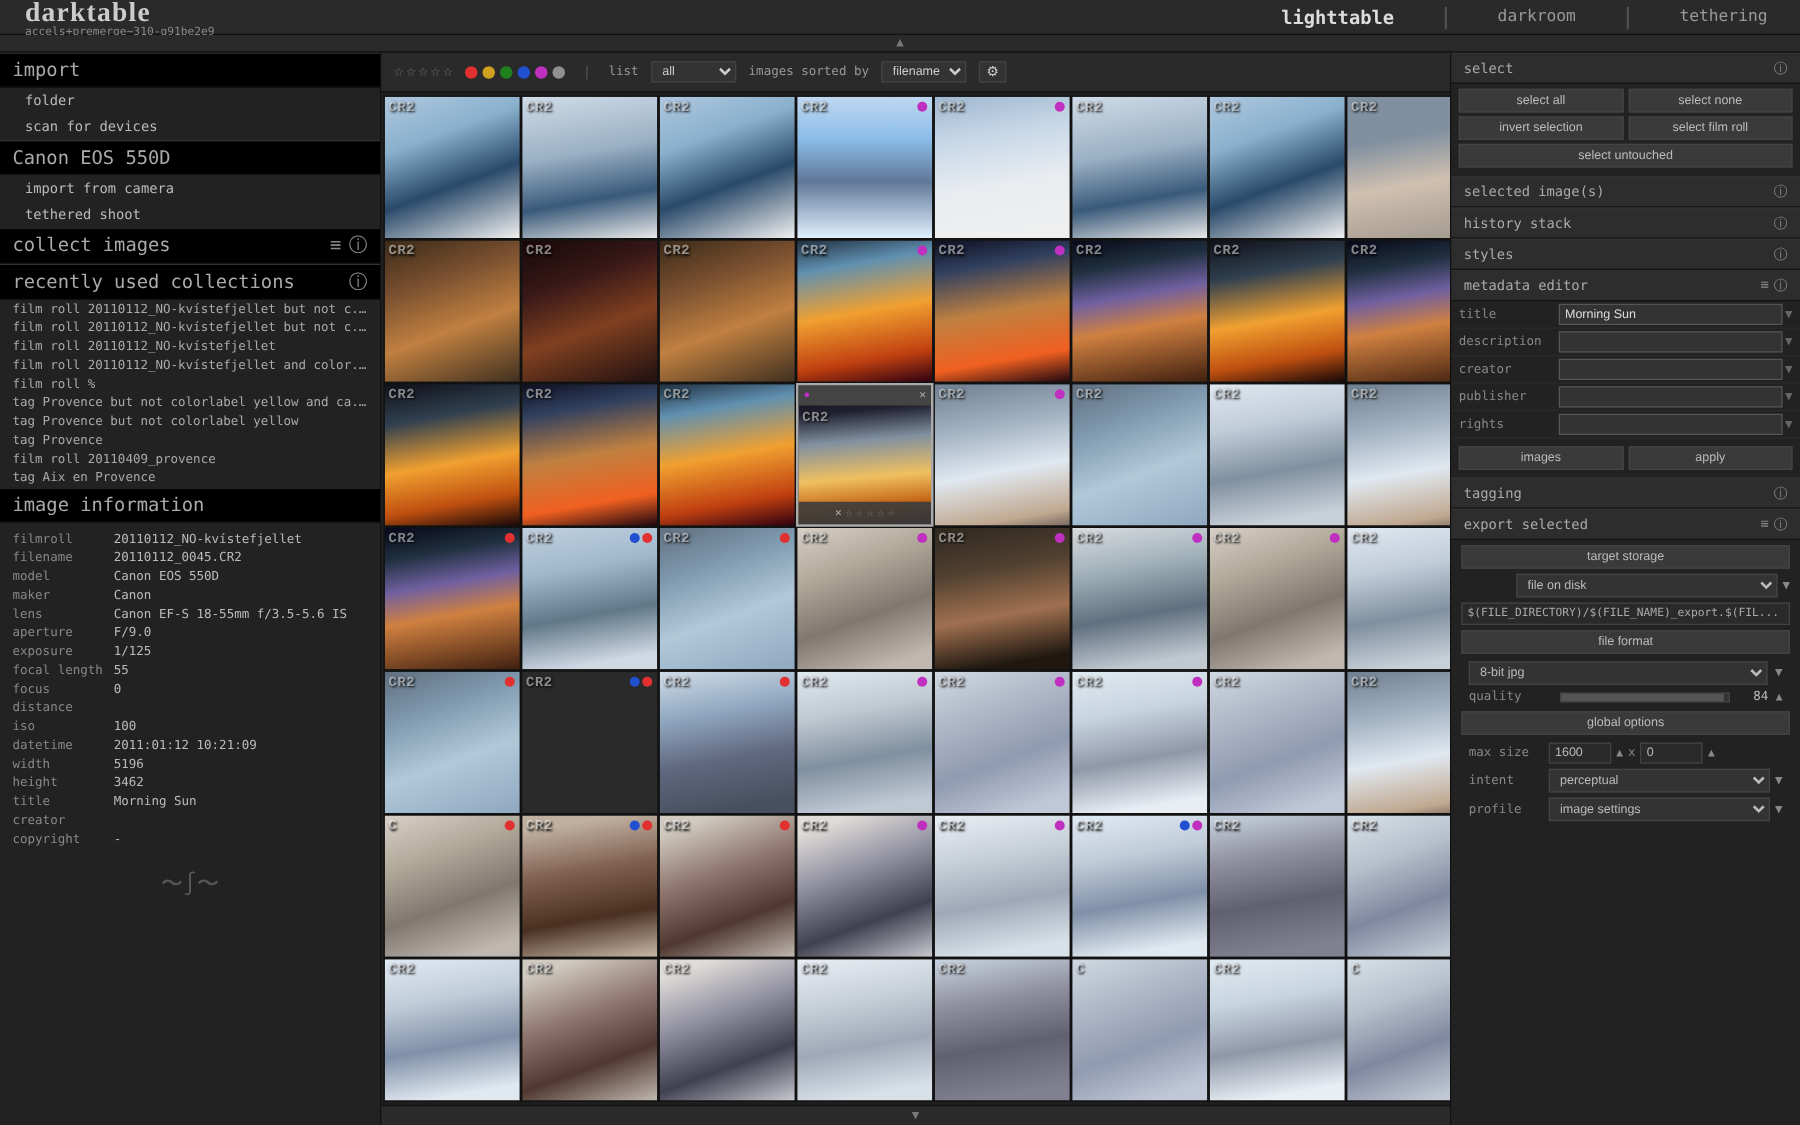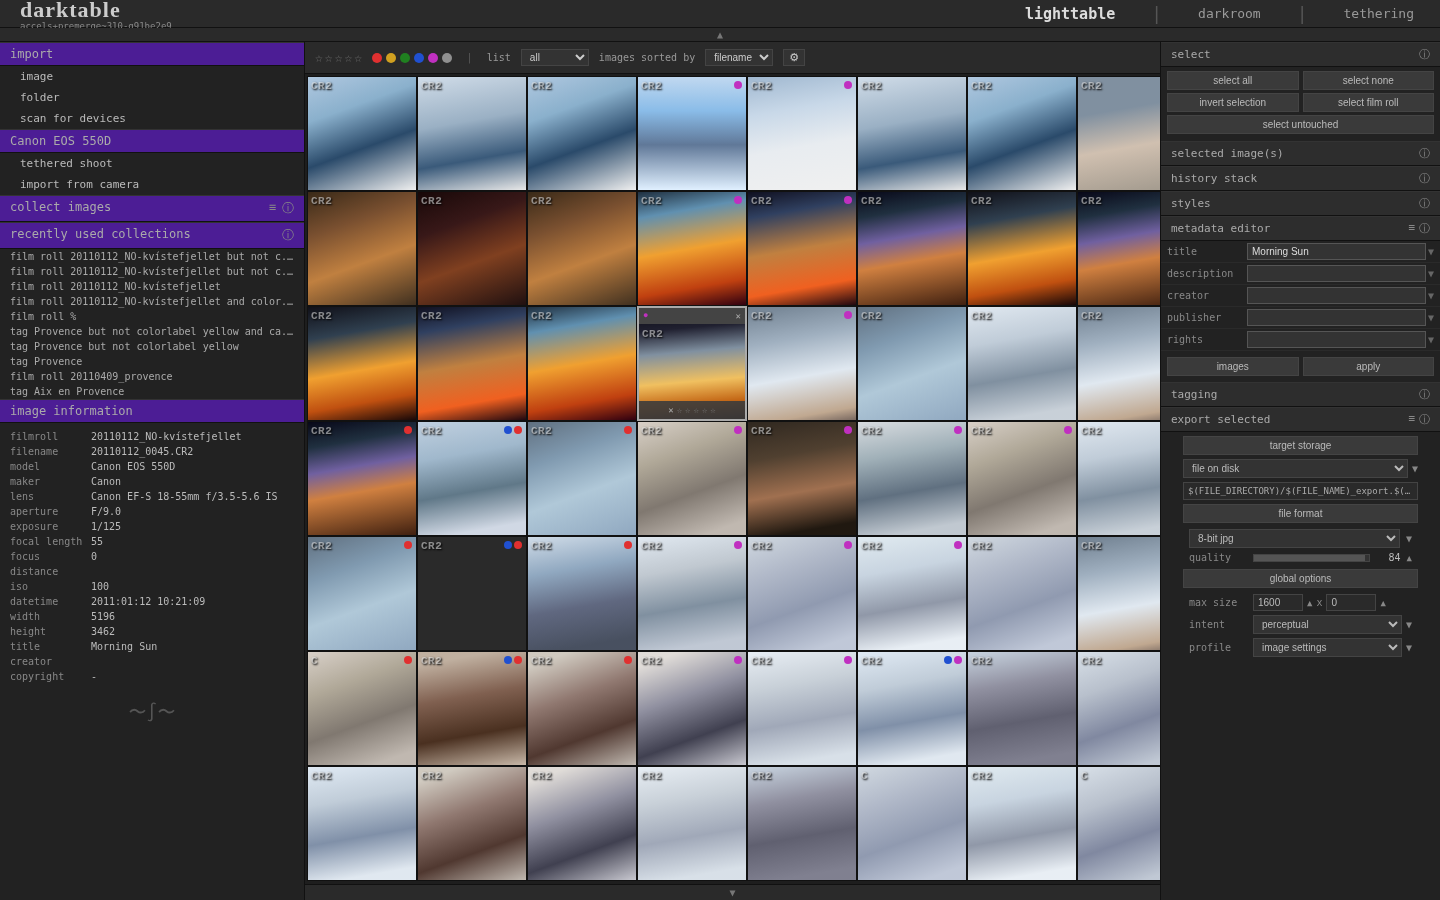--- a/index.html
+++ b/index.html
@@ -65,24 +65,24 @@
       width: 305px;
       background: #222;
       display: flex;
       flex-direction: column;
       border-right: 1px solid #111;
       overflow-y: auto;
       flex-shrink: 0;
     }
 
     .section-header {
-      background: #4c1d95;
+      background: #000000;
       padding: 4px 10px;
       color: #aaa;
-      font-size: 12px;
+      font-size: 15px;
       border-bottom: 1px solid #111;
       border-top: 1px solid #333;
     }
 
     .section-item {
       padding: 4px 20px;
       color: #bbb;
       cursor: pointer;
       font-size: 11px;
     }
@@ -353,21 +353,21 @@
       background: #3a3a3a;
       border: 1px solid #444;
       color: #bbb;
       padding: 3px;
       font-size: 10px;
       cursor: pointer;
       text-align: center;
     }
 
     .export-section {
-      padding: 4px 22px;
+      padding: 4px 8px;
     }
 
     .target-storage-btn {
       background: #3a3a3a;
       border: 1px solid #444;
       color: #bbb;
       padding: 3px 10px;
       font-size: 10px;
       cursor: pointer;
       width: 100%;
@@ -625,27 +625,26 @@
 </div>
 
 <div style="height:14px;background:#2a2a2a;display:flex;align-items:center;justify-content:center;cursor:pointer;border-bottom:1px solid #111;">
   <span style="color:#777;font-size:10px;">▲</span>
 </div>
 
 <div id="main-layout">
 
   <div id="left-panel">
     <div class="section-header">import</div>
-    <div class="section-item">image</div>
     <div class="section-item">folder</div>
     <div class="section-item">scan for devices</div>
 
     <div class="section-header">Canon EOS 550D</div>
+    <div class="section-item">import from camera</div>
     <div class="section-item">tethered shoot</div>
-    <div class="section-item">import from camera</div>
 
     <div class="section-header">
       <span>collect images</span>
       <span style="float:right;display:flex;gap:6px;">
         <span style="color:#888;cursor:pointer;">≡</span>
         <span style="color:#888;cursor:pointer;">ⓘ</span>
       </span>
     </div>
 
     <div class="section-header">
@@ -1099,21 +1098,21 @@
       <span style="display:flex;gap:4px;">
         <span style="cursor:pointer;color:#888;">≡</span>
         <span style="cursor:pointer;color:#888;">ⓘ</span>
       </span>
     </div>
 
     <div class="export-section">
       <button class="target-storage-btn">target storage</button>
 
       <div style="display:flex;align-items:center;gap:4px;margin-bottom:4px;">
-        <select class="format-select" style="flex:1;">
+        <select class="format-select" style="flex:1;margin-left:44px;">
           <option>file on disk</option>
         </select>
         <span style="color:#888;font-size:10px;cursor:pointer;">▼</span>
       </div>
 
       <div class="path-input" style="background:#2a2a2a;border:1px solid #444;color:#aaa;padding:3px 4px;font-size:9px;margin-bottom:4px;overflow:hidden;text-overflow:ellipsis;white-space:nowrap;">$(FILE_DIRECTORY)/$(FILE_NAME)_export.$(FIL...</div>
 
       <button class="file-format-btn">file format</button>
 
       <div class="format-row">

